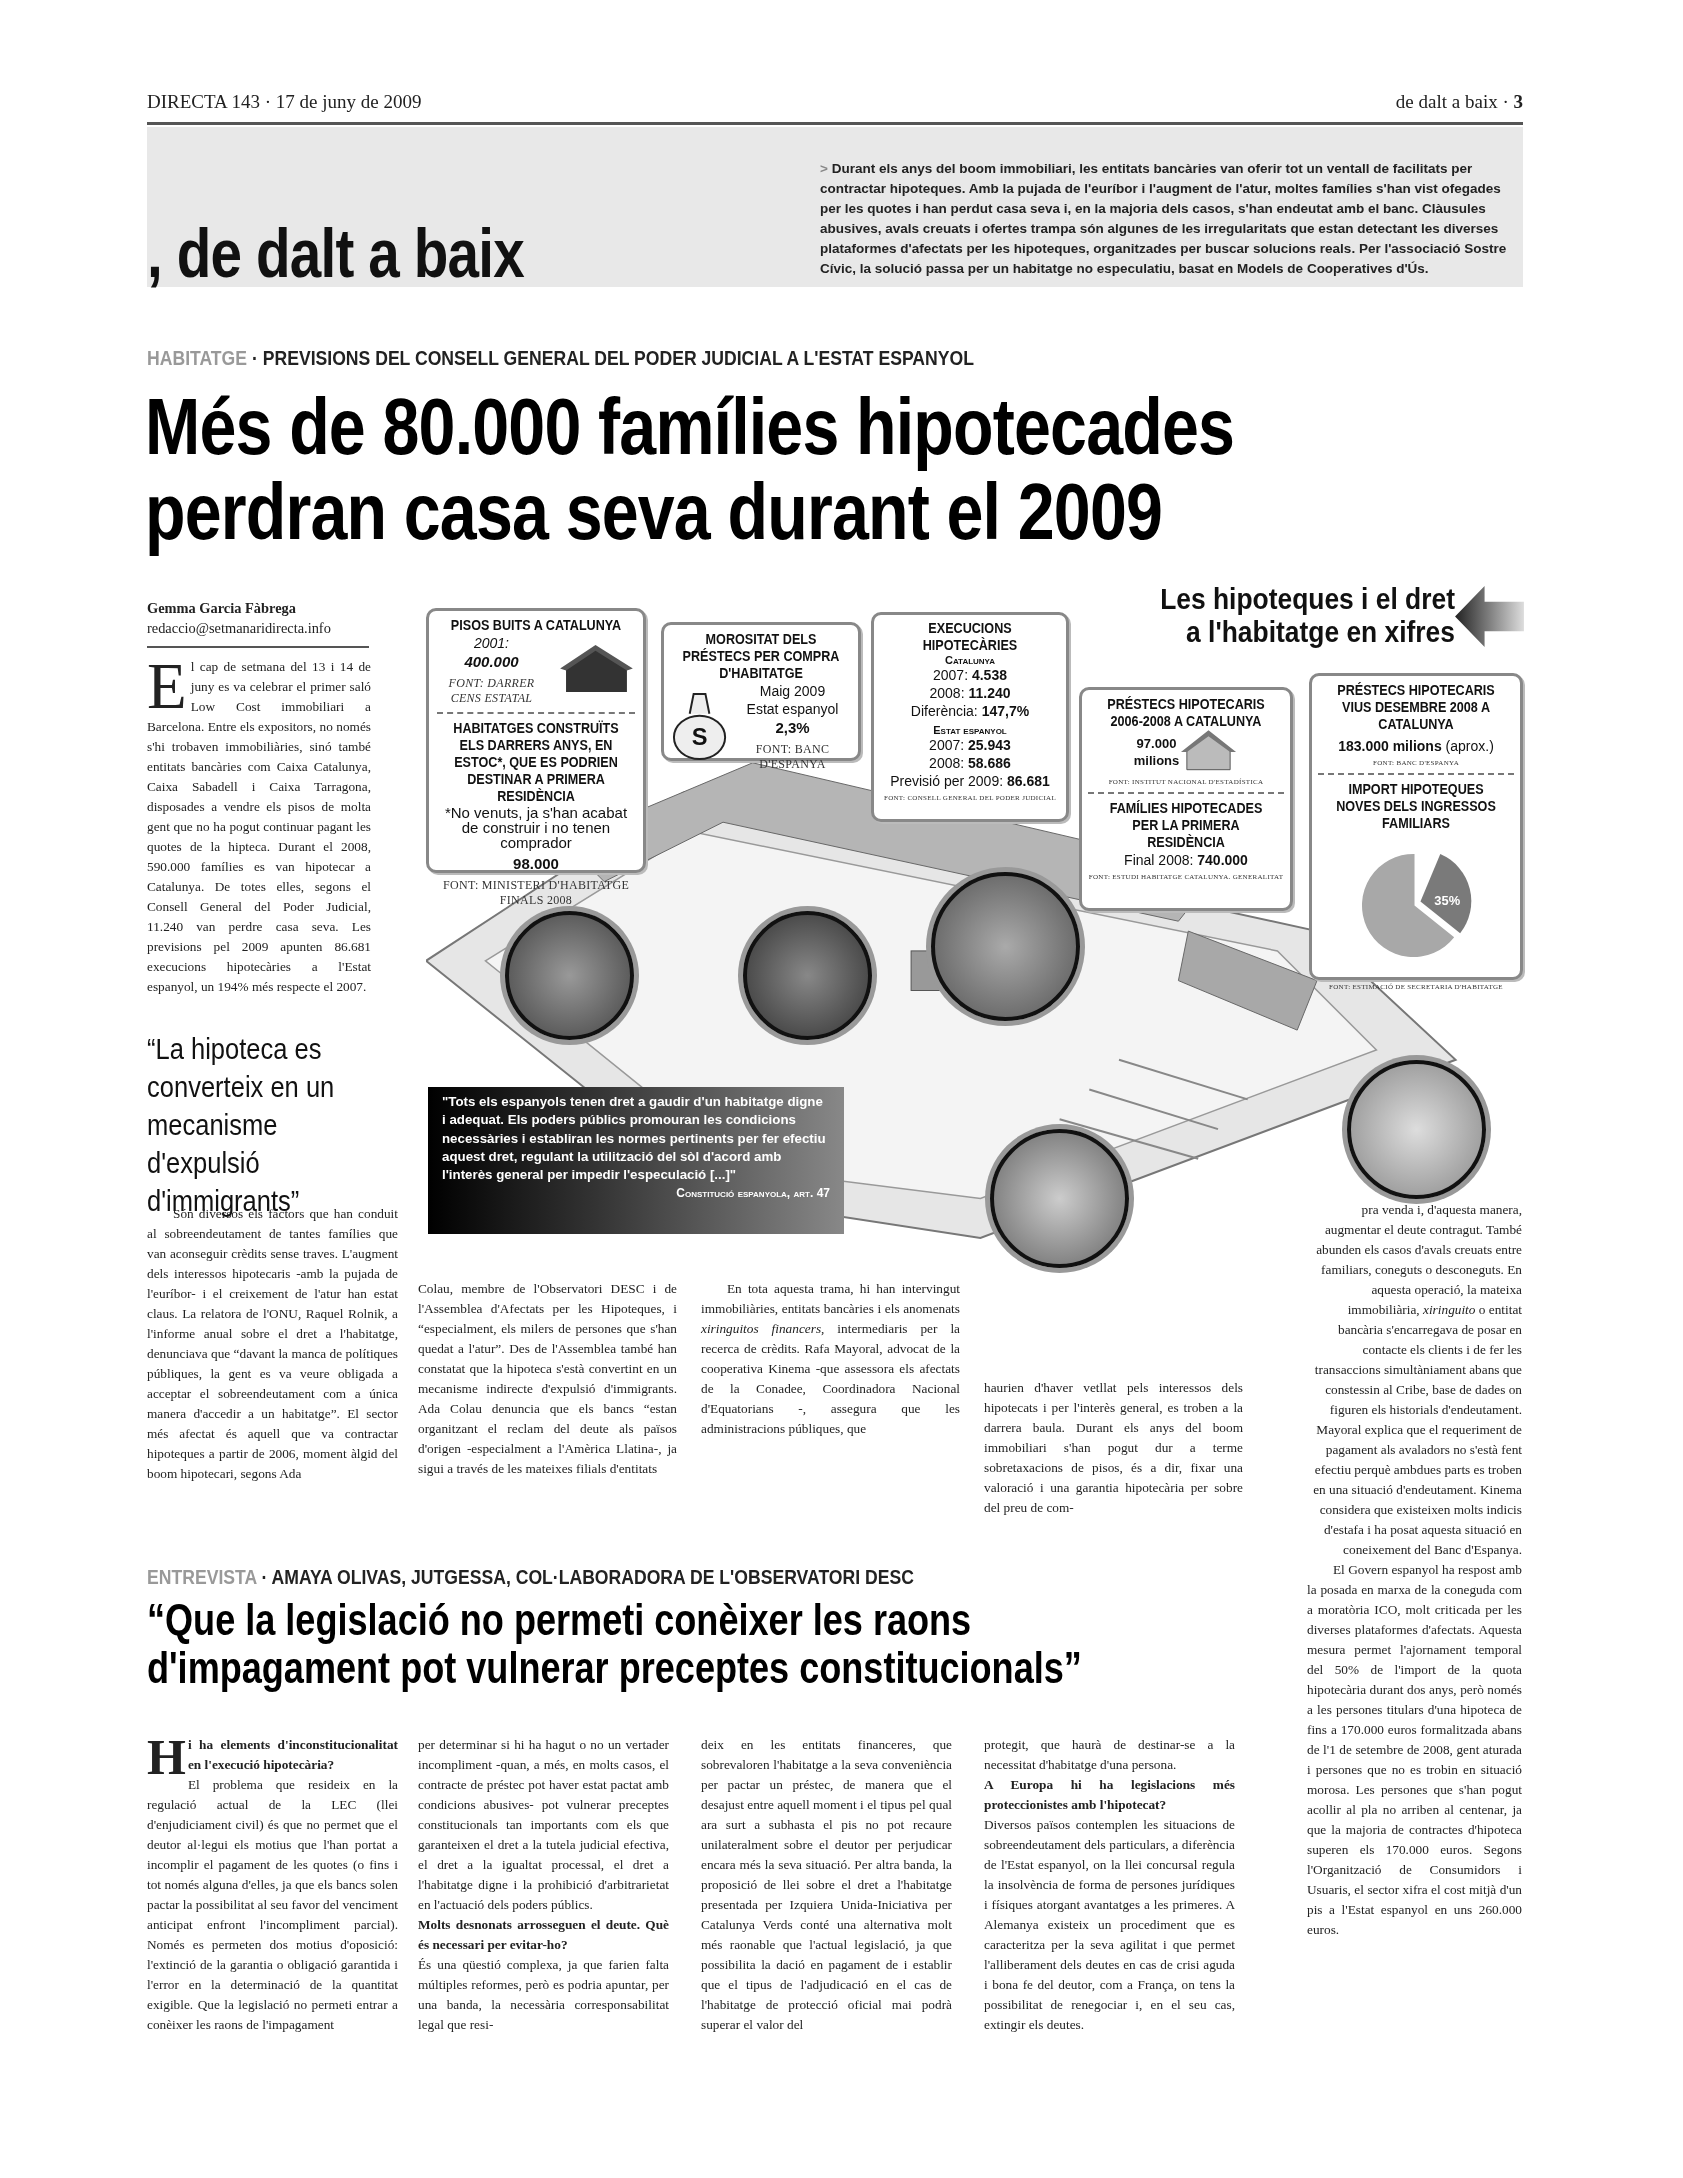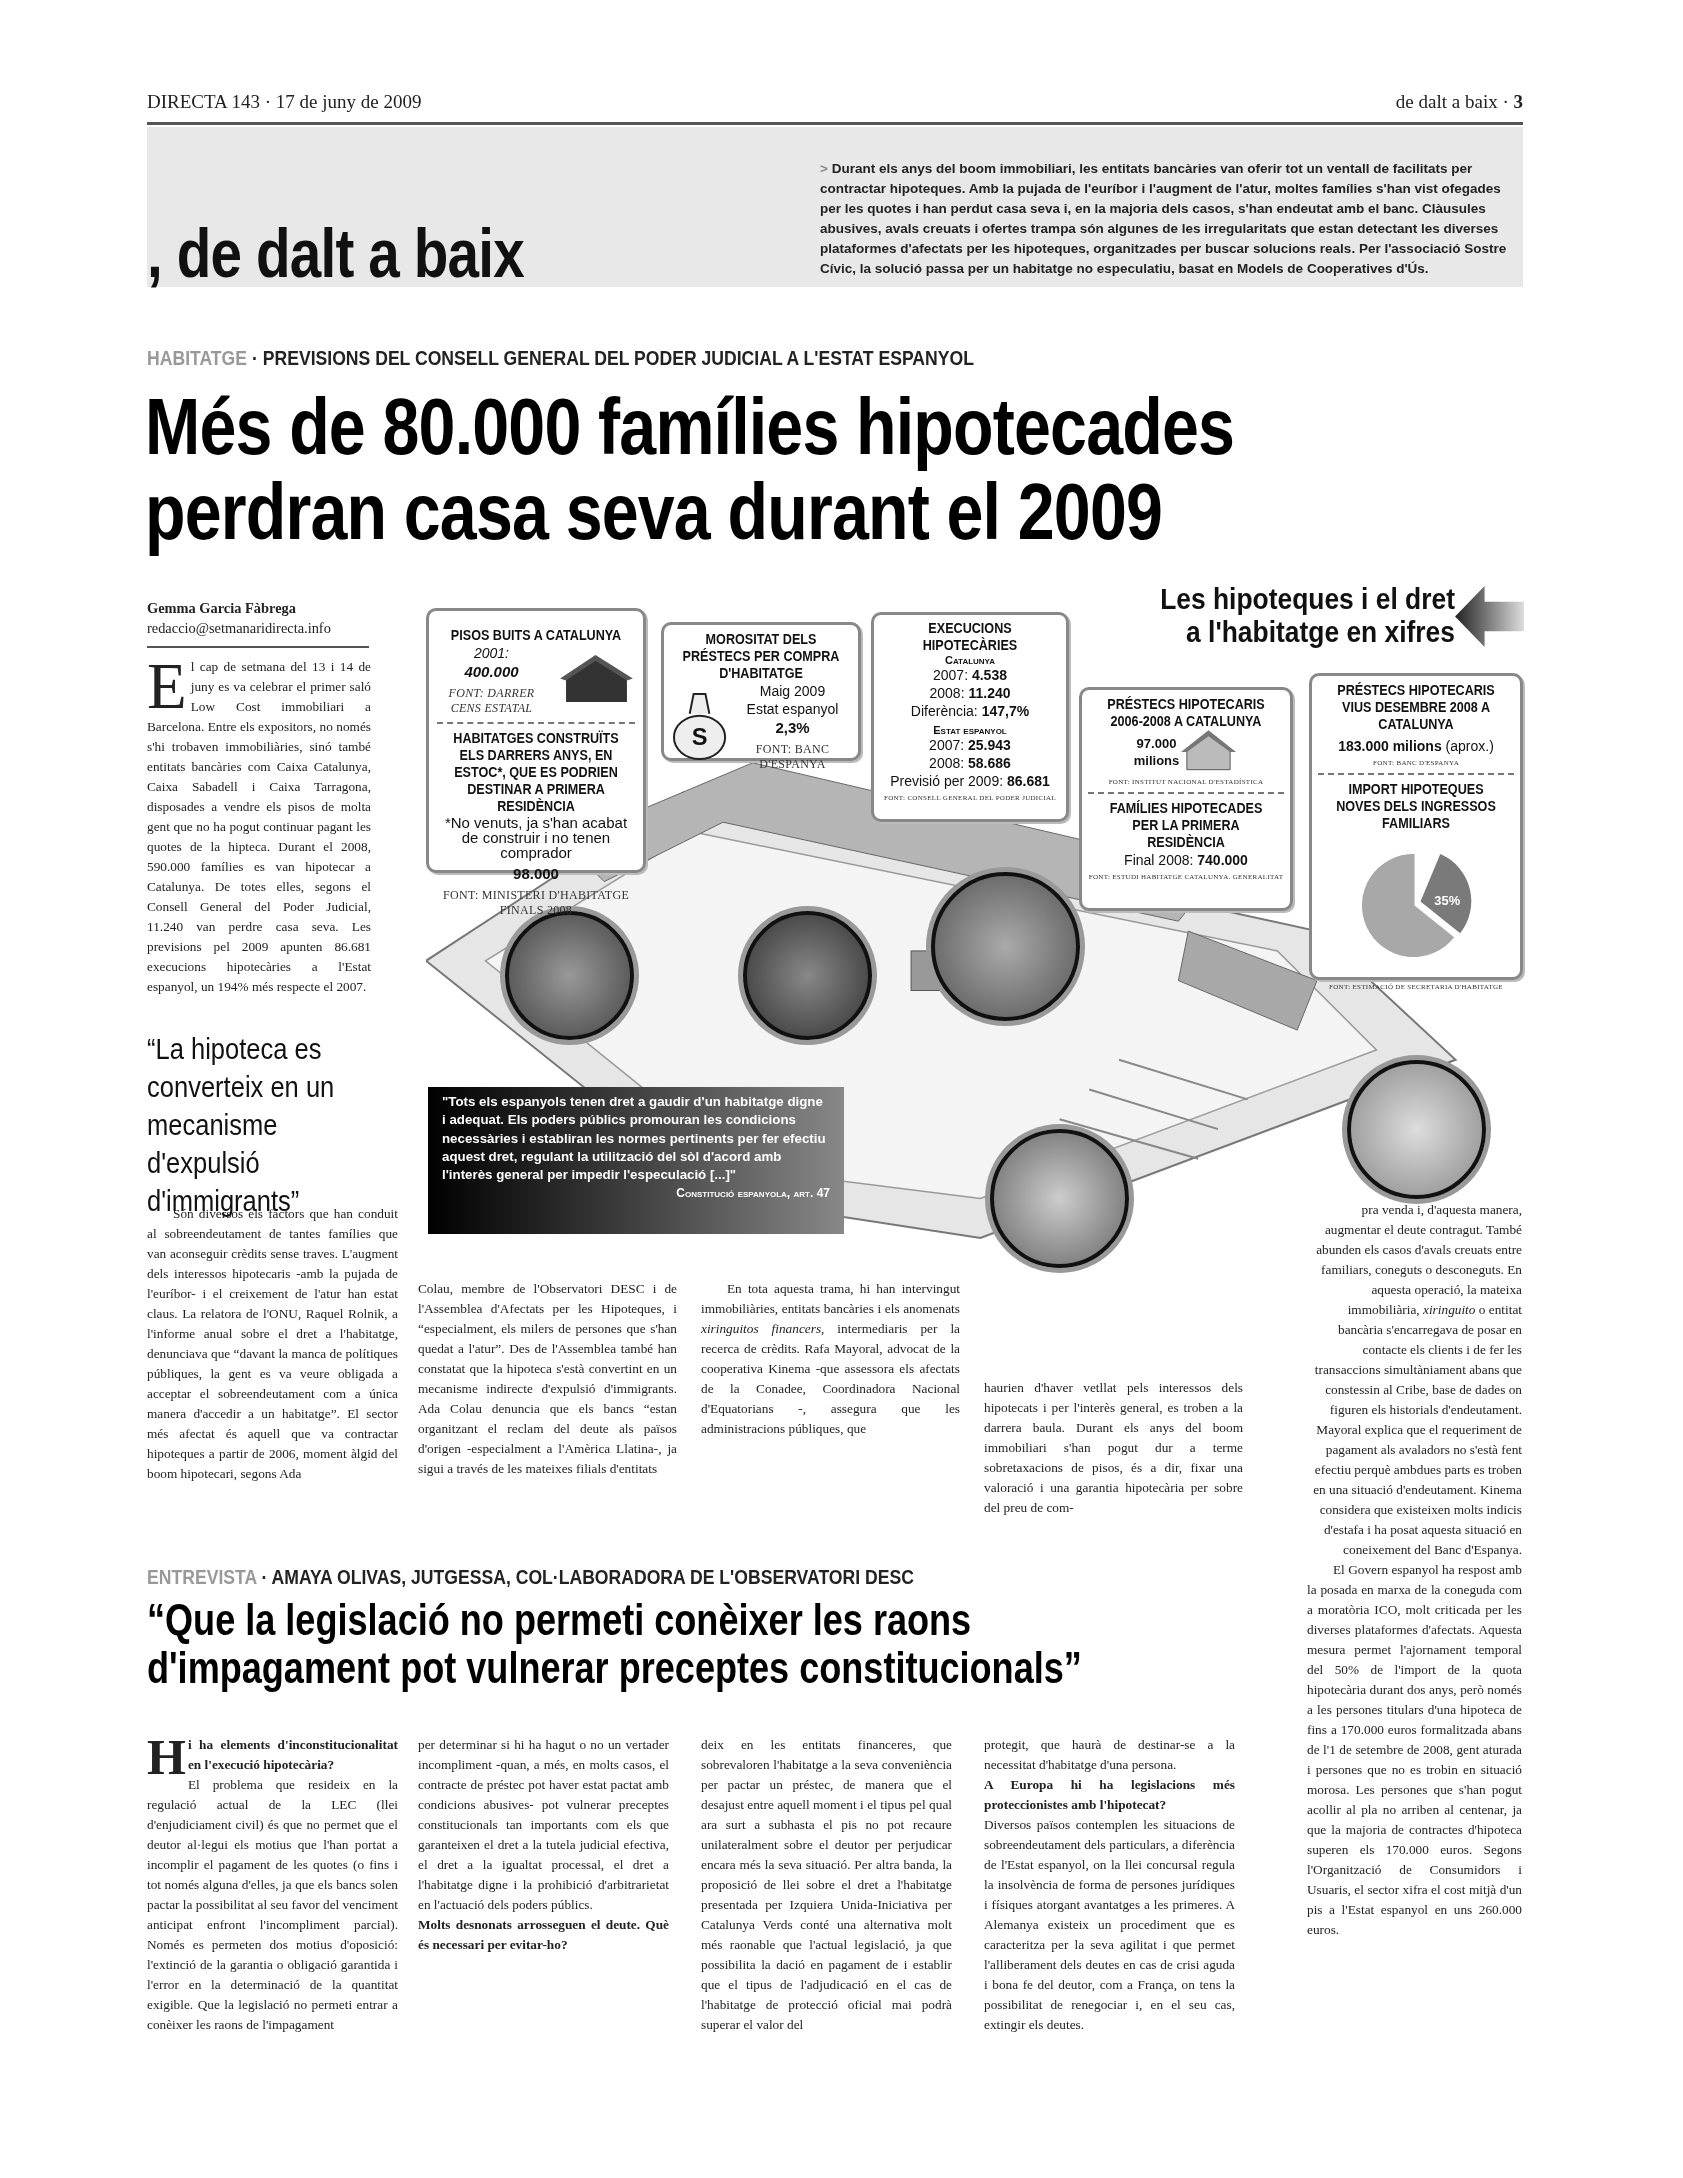--- a/index.html
+++ b/index.html
@@ -111,21 +111,21 @@
 <svg class="abs arrow" viewBox="0 0 70 62">
   <defs>
       <linearGradient id="ag" x1="0" x2="1">
         <stop offset="0" stop-color="#222"></stop>
         <stop offset="1" stop-color="#ddd"></stop>
       </linearGradient>
     </defs>
   <polygon points="0,31 30,0 30,16 70,16 70,46 30,46 30,62" fill="url(#ag)"></polygon>
 </svg>
 
-<div class="box" style="left:426px;top:608px;width:220px;height:265px;padding:16px 8px;">
+<div class="box" style="left:426px;top:608px;width:220px;height:265px;padding:6px 8px;">
   <h4>PISOS BUITS A CATALUNYA</h4>
   <div style="display:flex;align-items:center;justify-content:space-between;">
     <div style="width:109px;font-style:italic;">
       <div class="v">2001:</div>
       <div class="vb">400.000</div>
       <div class="src">font: Darrer cens estatal</div>
     </div>
     <svg width="79" height="55" viewBox="0 0 80 56">
       <polygon points="10,24 40,4 72,24 72,50 10,50" fill="#333"></polygon>
         <polygon points="4,26 40,2 78,26 72,28 40,8 10,28" fill="#555"></polygon>
@@ -222,20 +222,21 @@
   <div>d'impagament pot vulnerar preceptes constitucionals”</div>
 </div>
 
 <div class="abs col" style="top:1735px;left:147px;width:251px;">
   <div class="qa"><span class="dropH">H</span><span>i ha elements d'inconstitucionalitat en l'execució hipotecària?</span></div>
   <div>El problema que resideix en la regulació actual de la LEC (llei d'enjudiciament civil) és que no permet que el deutor al·legui els motius que l'han portat a incomplir el pagament de les quotes (o fins i tot només alguna d'elles, ja que els bancs solen pactar la possibilitat al seu favor del venciment anticipat enfront l'incompliment parcial). Només es permeten dos motius d'oposició: l'extinció de la garantia o obligació garantida i l'error en la determinació de la quantitat exigible. Que la legislació no permeti entrar a conèixer les raons de l'impagament</div>
 </div>
 <div class="abs col" style="top:1735px;left:418px;width:251px;">
   <div>per determinar si hi ha hagut o no un vertader incompliment -quan, a més, en molts casos, el contracte de préstec pot haver estat pactat amb condicions abusives- pot vulnerar preceptes constitucionals tan importants com els que garanteixen el dret a la tutela judicial efectiva, el dret a la igualtat processal, el dret a l'habitatge digne i la prohibició d'arbitrarietat en l'actuació dels poders públics.</div>
   <div class="qa">Molts desnonats arrosseguen el deute. Què és necessari per evitar-ho?</div>
+  <div>És una qüestió complexa, ja que farien falta múltiples reformes, però es podria apuntar, per una banda, la necessària corresponsabilitat legal que resi-</div>
 </div>
 <div class="abs col" style="top:1735px;left:701px;width:251px;">deix en les entitats financeres, que sobrevaloren l'habitatge a la seva conveniència per pactar un préstec, de manera que el desajust entre aquell moment i el tipus pel qual ara surt a subhasta el pis no pot recaure unilateralment sobre el deutor per perjudicar encara més la seva situació. Per altra banda, la proposició de llei sobre el dret a l'habitatge presentada per Izquiera Unida-Iniciativa per Catalunya Verds conté una alternativa molt més raonable que l'actual legislació, ja que possibilita la dació en pagament de i establir que el tipus de l'adjudicació en el cas de l'habitatge de protecció oficial mai podrà superar el valor del</div>
 <div class="abs col" style="top:1735px;left:984px;width:251px;">
   <div>protegit, que haurà de destinar-se a la necessitat d'habitatge d'una persona.</div>
   <div class="qa">A Europa hi ha legislacions més proteccionistes amb l'hipotecat?</div>
   <div>Diversos països contemplen les situacions de sobreendeutament dels particulars, a diferència de l'Estat espanyol, on la llei concursal regula la insolvència de forma de persones jurídiques i físiques atorgant avantatges a les primeres. A Alemanya existeix un procediment que es caracteritza per la seva agilitat i que permet l'alliberament dels deutes en cas de crisi aguda i bona fe del deutor, com a França, on tens la possibilitat de renegociar i, en el seu cas, extingir els deutes.</div>
 </div>
 
 
 </body></html>

